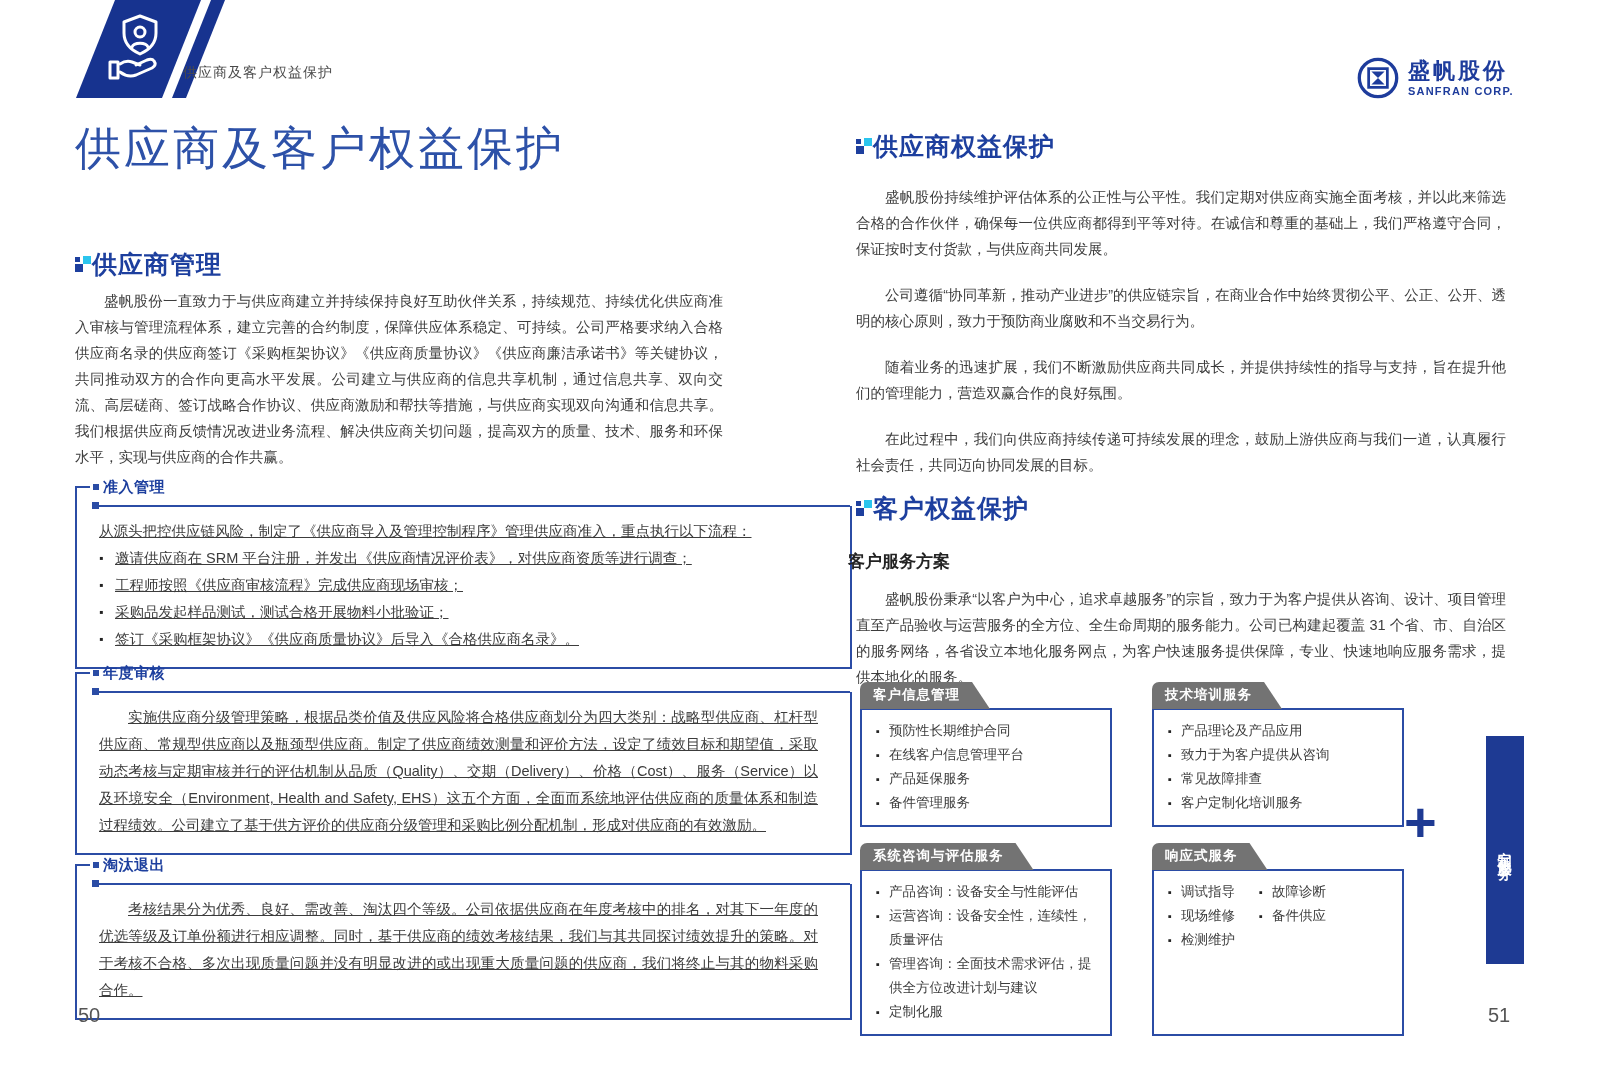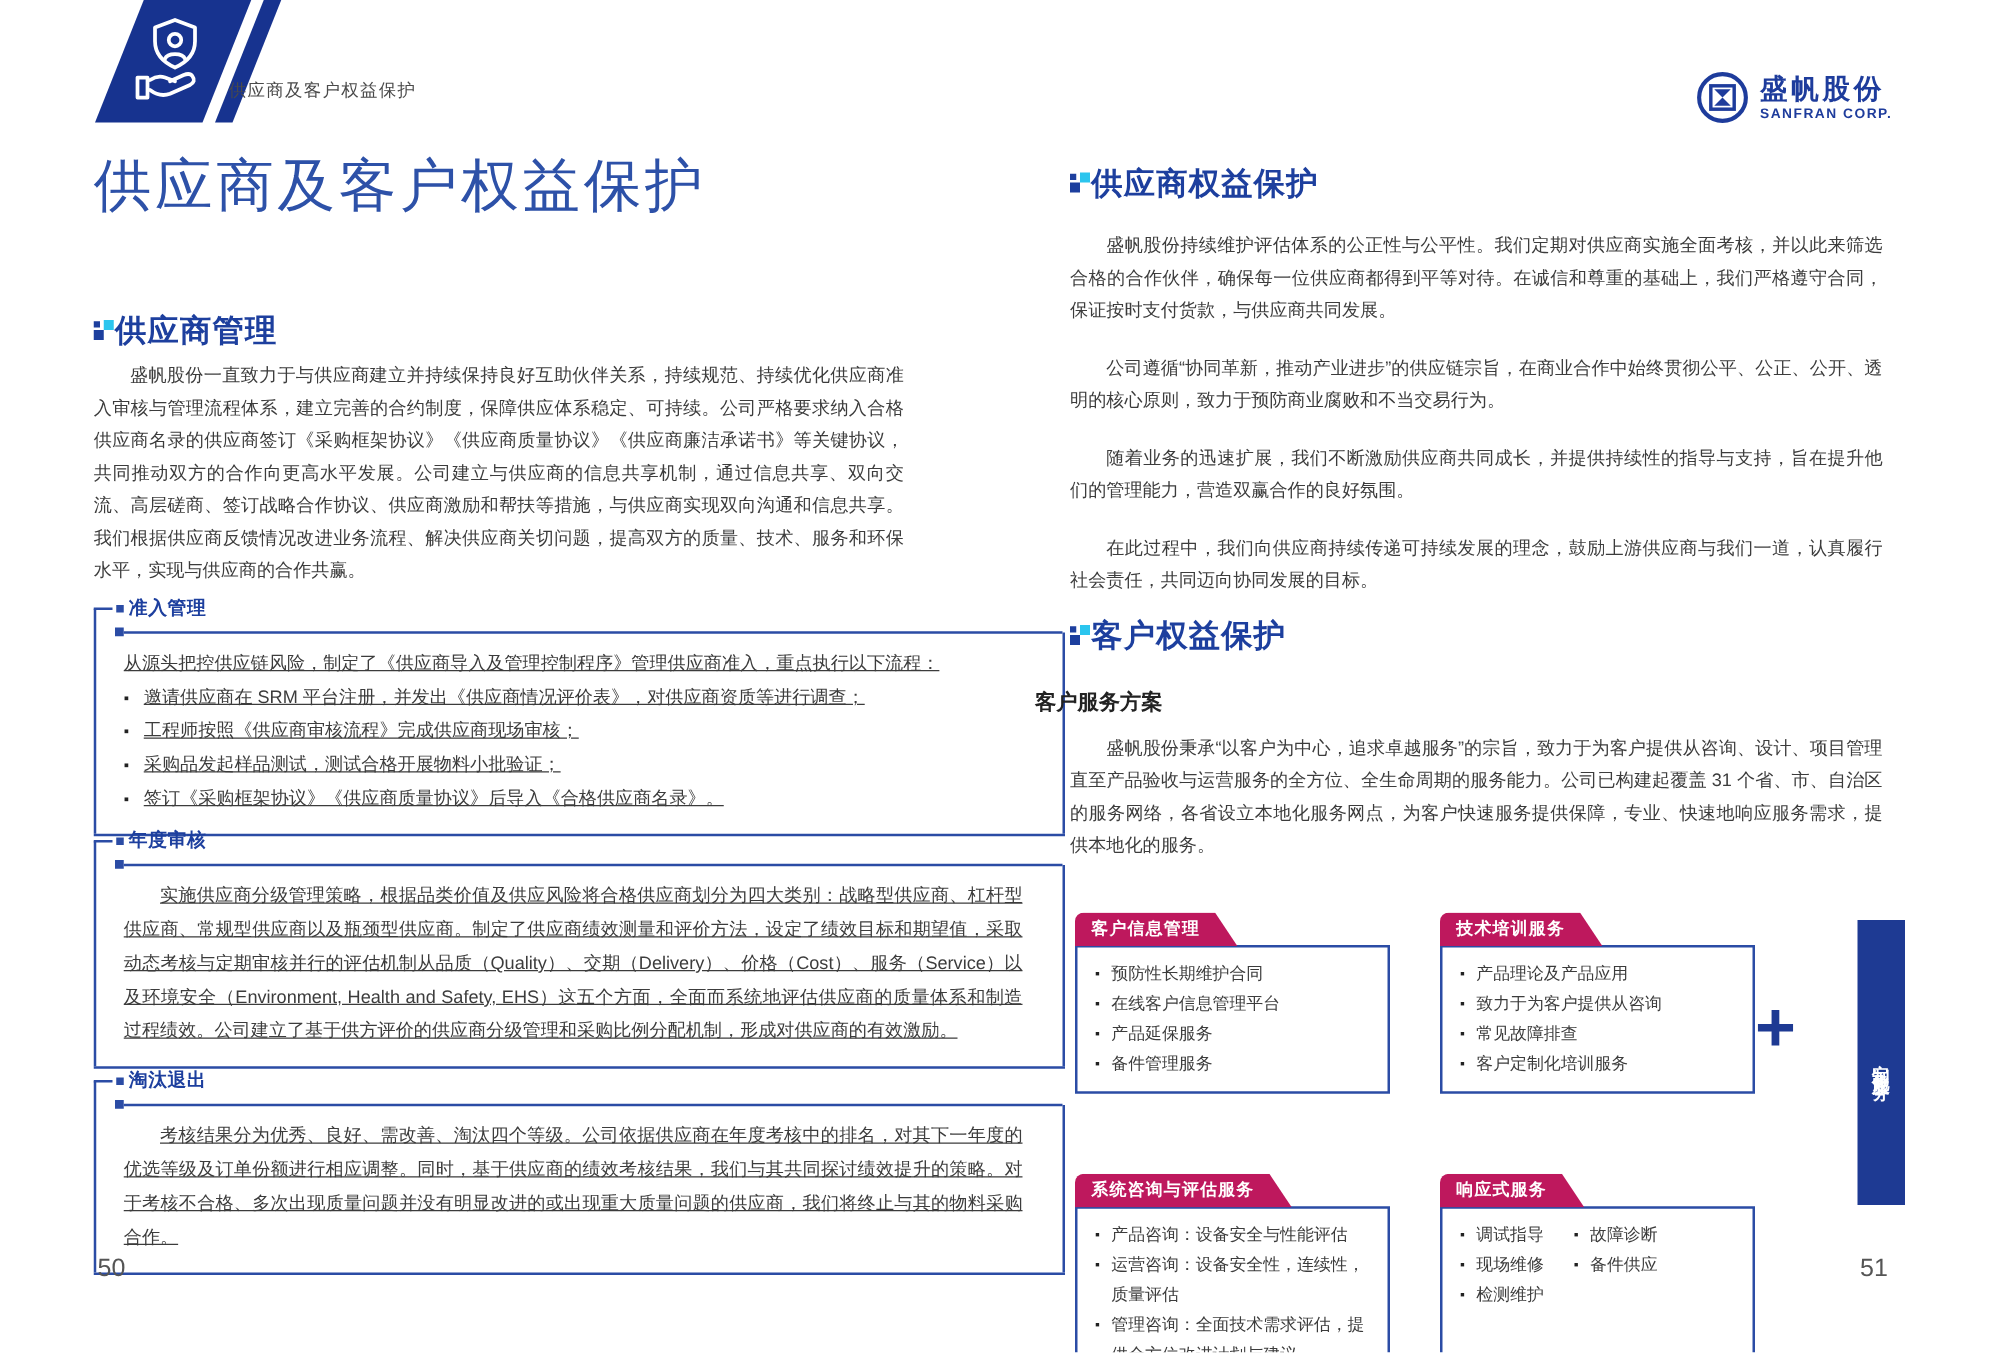--- a/index.html
+++ b/index.html
@@ -36,23 +36,23 @@
   .fbox-body::before{content:'';position:absolute;left:24px;right:0;top:-1px;height:2px;background:#2b4ca5;}
   .fbox-body::after{content:'';position:absolute;left:17px;top:-4px;width:7px;height:7px;background:#2b4ca5;}
   .fbox .bpara{font-size:14.5px;line-height:27px;text-align:justify;text-indent:2em;color:#3c3c3c;}
   .f-intro{font-size:14.5px;line-height:27px;color:#3c3c3c;}
   .f-item{position:relative;padding-left:16px;font-size:14.5px;line-height:27px;color:#3c3c3c;}
   .f-item::before{content:'▪';position:absolute;left:0;top:0;font-size:12px;color:#222;}
 
   
   .srv-grid{position:absolute;left:860px;top:682px;display:grid;grid-template-columns:252px 252px;column-gap:40px;row-gap:16px;}
   .sbox{display:flex;flex-direction:column;}
-  .tab{position:relative;align-self:flex-start;background:#be185d;color:#fff;font-size:13.5px;font-weight:bold;letter-spacing:1px;
+  .tab{position:relative;align-self:flex-start;background:#737373;color:#fff;font-size:13.5px;font-weight:bold;letter-spacing:1px;
        padding:4px 30px 5px 13px;border-radius:7px 0 0 0;
-       clip-path:polygon(0 0, calc(100% - 18px) 0, 100% 100%, 0 100%);z-index:2;margin-top:48px;}
+       clip-path:polygon(0 0, calc(100% - 18px) 0, 100% 100%, 0 100%);z-index:2;}
   .sbox-body{flex:1;border:2px solid #2b4ca5;background:#fff;padding:9px 10px 10px 14px;margin-top:-1px;}
   .s-item{position:relative;padding-left:13px;font-size:13.5px;line-height:24px;color:#3c3c3c;}
   .s-item::before{content:'▪';position:absolute;left:0;top:0;font-size:11px;color:#222;}
   .cols{display:grid;grid-template-columns:auto auto;justify-content:flex-start;column-gap:24px;align-content:start;}
 
   .plus{position:absolute;left:1404px;top:794px;font-size:56px;font-weight:bold;color:#1e3a93;line-height:1;}
   .vbar{position:absolute;left:1486px;top:736px;width:38px;height:228px;background:#1e3a93;display:flex;align-items:center;justify-content:center;}
   .vbar span{writing-mode:vertical-rl;text-orientation:upright;color:#fff;font-size:14px;font-weight:bold;letter-spacing:4px;}
 
   .pagenum{position:absolute;top:1004px;font-size:20px;color:#555;}
@@ -147,21 +147,21 @@
 
   <div class="sec-head" style="left:856px;top:492px;">
     <span class="sec-bullet">
         <i class="b1"></i>
         <i class="b2"></i>
         <i class="b3"></i>
       </span>
     <span class="txt">客户权益保护</span>
   </div>
 
-  <div style="position:absolute;left:828px;top:550px;font-size:17px;font-weight:bold;color:#222;">客户服务方案</div>
+  <div style="position:absolute;left:848px;top:550px;font-size:17px;font-weight:bold;color:#222;">客户服务方案</div>
 
   <p class="para" style="position:absolute;left:856px;top:586px;width:650px;margin:0;">盛帆股份秉承“以客户为中心，追求卓越服务”的宗旨，致力于为客户提供从咨询、设计、项目管理直至产品验收与运营服务的全方位、全生命周期的服务能力。公司已构建起覆盖 31 个省、市、自治区的服务网络，各省设立本地化服务网点，为客户快速服务提供保障，专业、快速地响应服务需求，提供本地化的服务。</p>
 
   <div class="srv-grid">
 
     <div class="sbox">
       <div class="tab">客户信息管理</div>
       <div class="sbox-body">
         <div class="s-item">预防性长期维护合同</div>
         <div class="s-item">在线客户信息管理平台</div>

